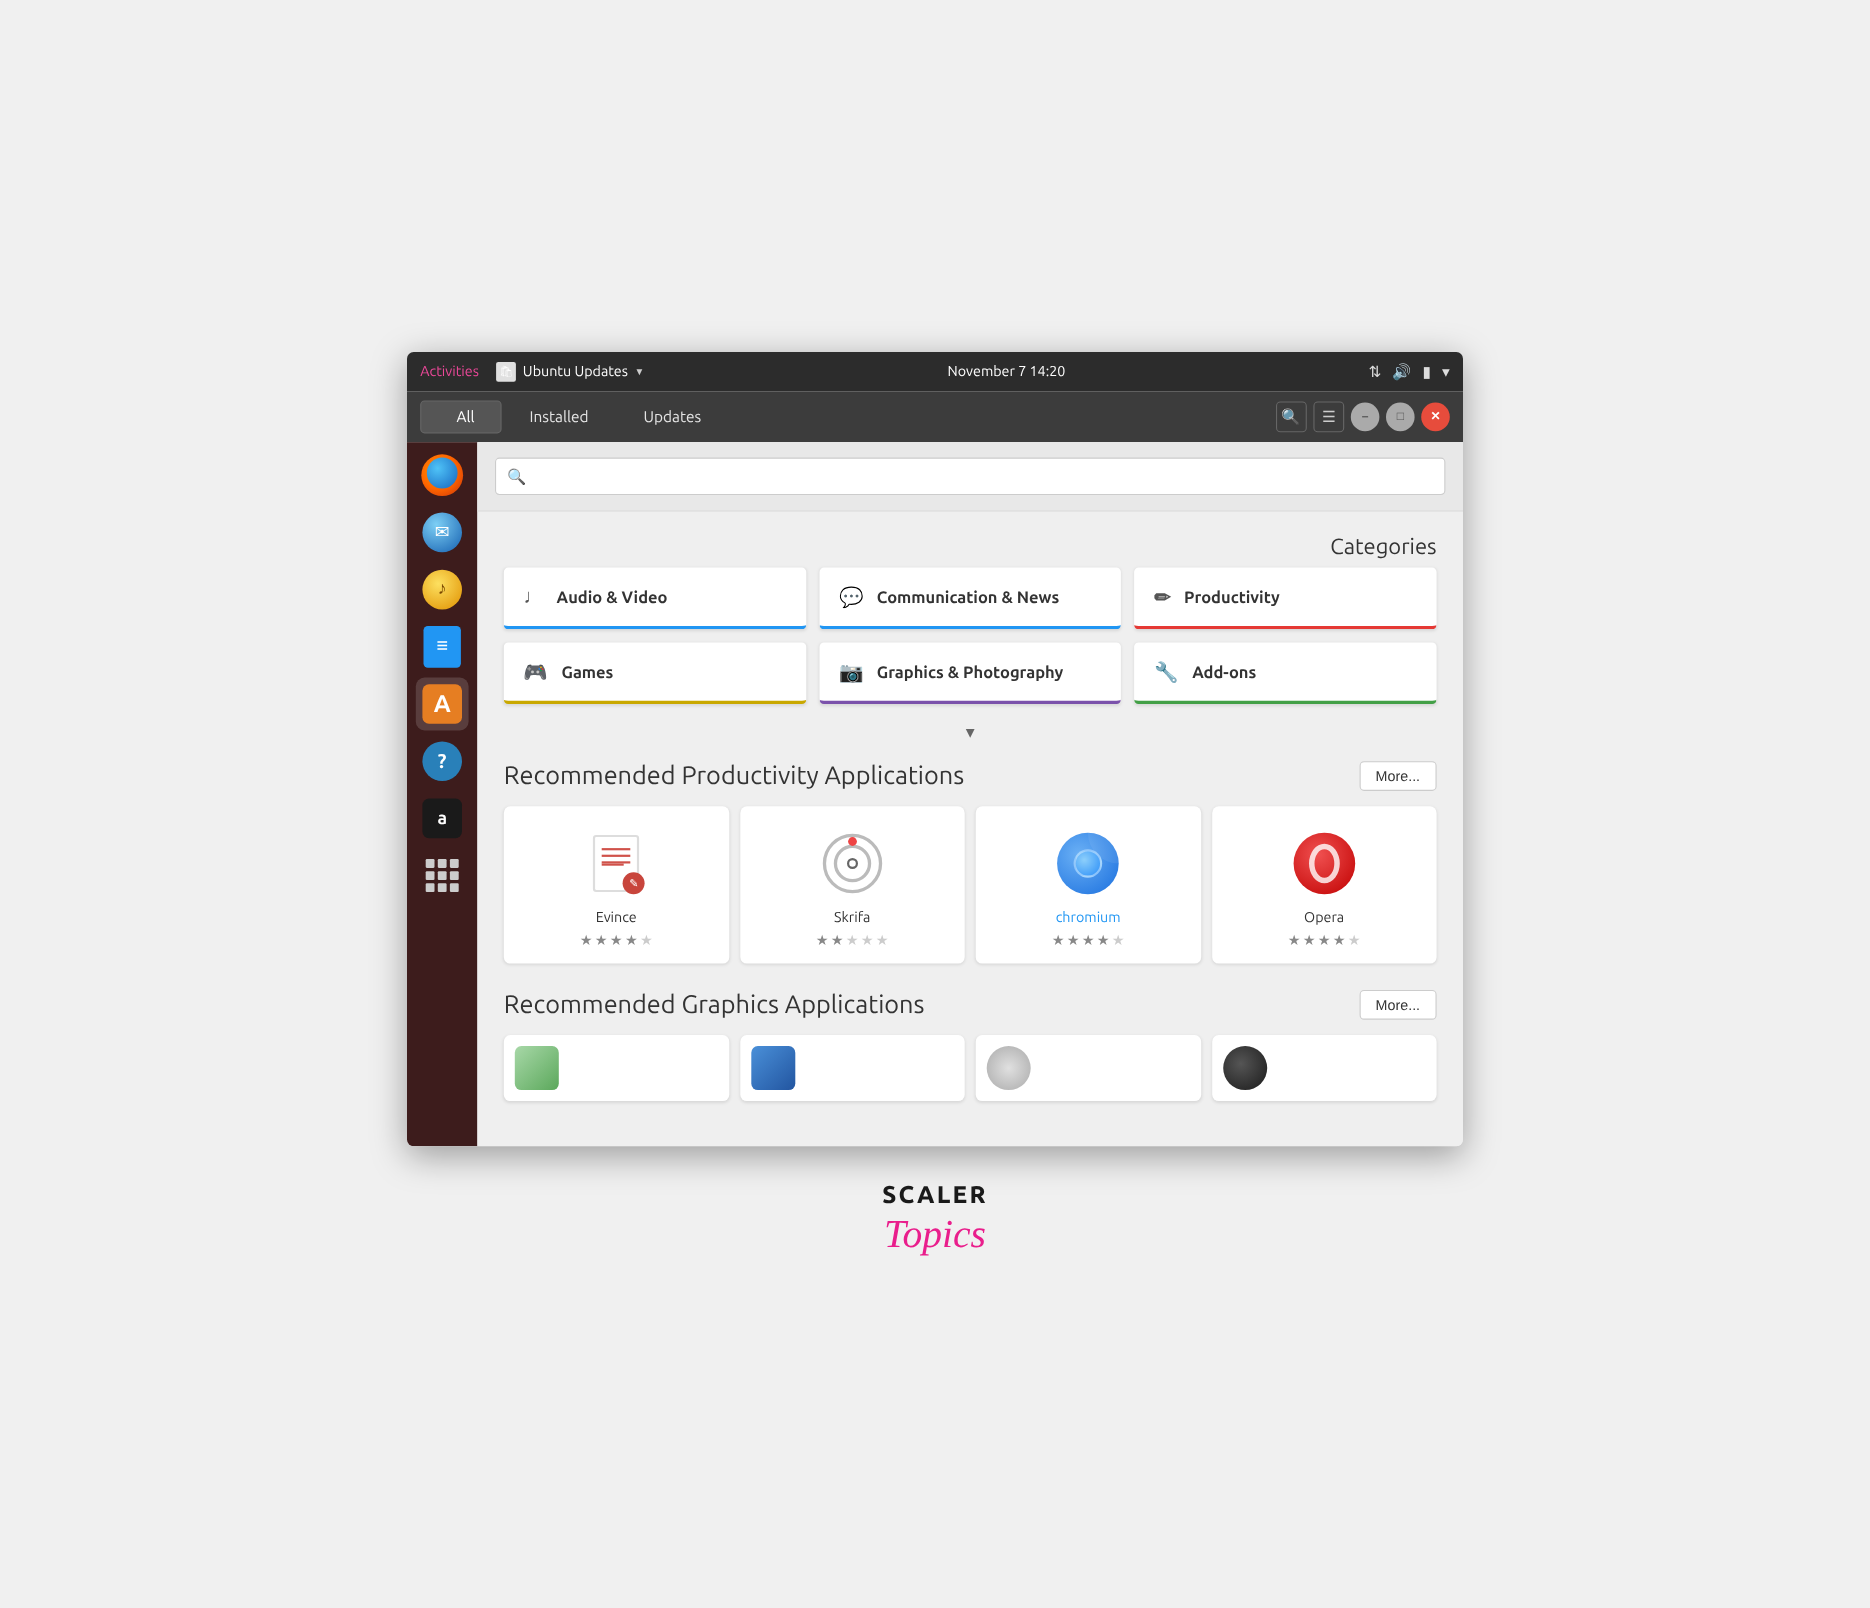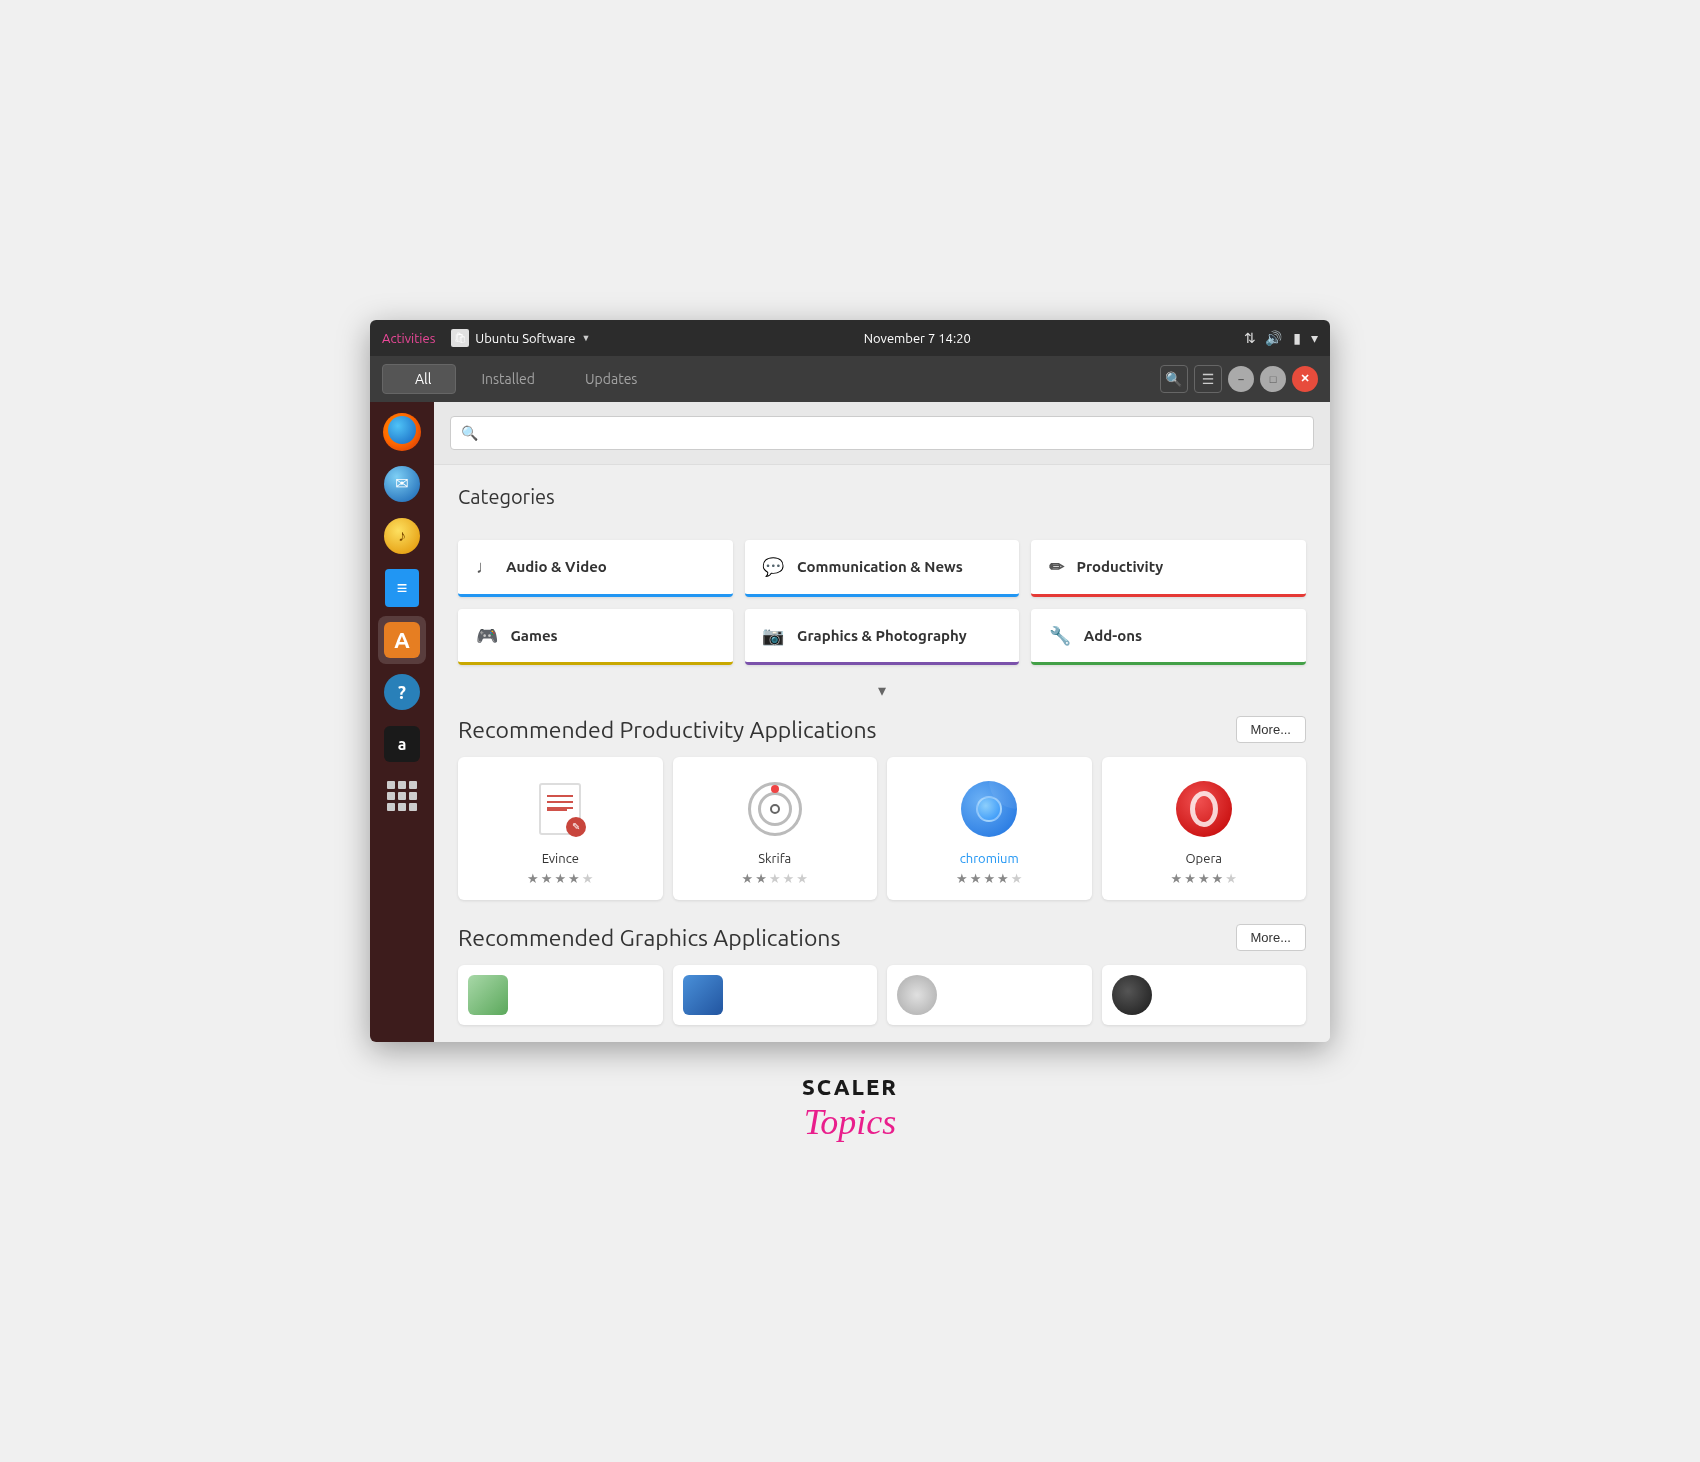--- a/index.html
+++ b/index.html
@@ -61,21 +61,21 @@
       height: 46px;
       display: flex;
       align-items: center;
       justify-content: space-between;
       padding: 0 12px;
     }
     .nav-tabs { display: flex; align-items: center; gap: 0; }
     .nav-tab {
       padding: 6px 24px;
       font-size: 14px;
-      color: #a3a3a3;
+      color: #e5e5e5;
       cursor: pointer;
       border-radius: 4px;
       border: 1px solid transparent;
     }
     .nav-tab.active {
       background: #555;
       border-color: #666;
       color: #fff;
       padding-left: 32px;
     }
@@ -210,21 +210,22 @@
     .search-input-display { flex: 1; font-size: 13px; color: #999; }
 
     .content-scroll {
       padding: 20px 24px;
     }
 
     .categories-label {
       font-size: 20px;
       font-weight: normal;
       color: #333;
-      margin-bottom: 32px;
+      margin-bottom: 8px;
+      text-align: right;
     }
 
     .categories-grid {
       display: grid;
       grid-template-columns: repeat(3, 1fr);
       gap: 12px;
       margin-bottom: 10px;
     }
 
     .category-card {
@@ -366,21 +367,21 @@
 <body>
 
 <div class="screenshot-wrapper">
   <div class="window">
 
     <div class="system-bar">
       <div class="system-bar-left">
         <span class="activities-label">Activities</span>
         <span class="app-title">
           <span class="app-title-icon">🛍</span>
-          <span>Ubuntu Software</span>
+          <span>Ubuntu Updates</span>
           <span class="dropdown-arrow">▼</span>
         </span>
       </div>
       <div class="system-bar-center">
         <span class="time-display">November 7  14:20</span>
       </div>
       <div class="system-bar-right">
         <span class="sys-icon">⇅</span>
         <span class="sys-icon">🔊</span>
         <span class="sys-icon">▮</span>

